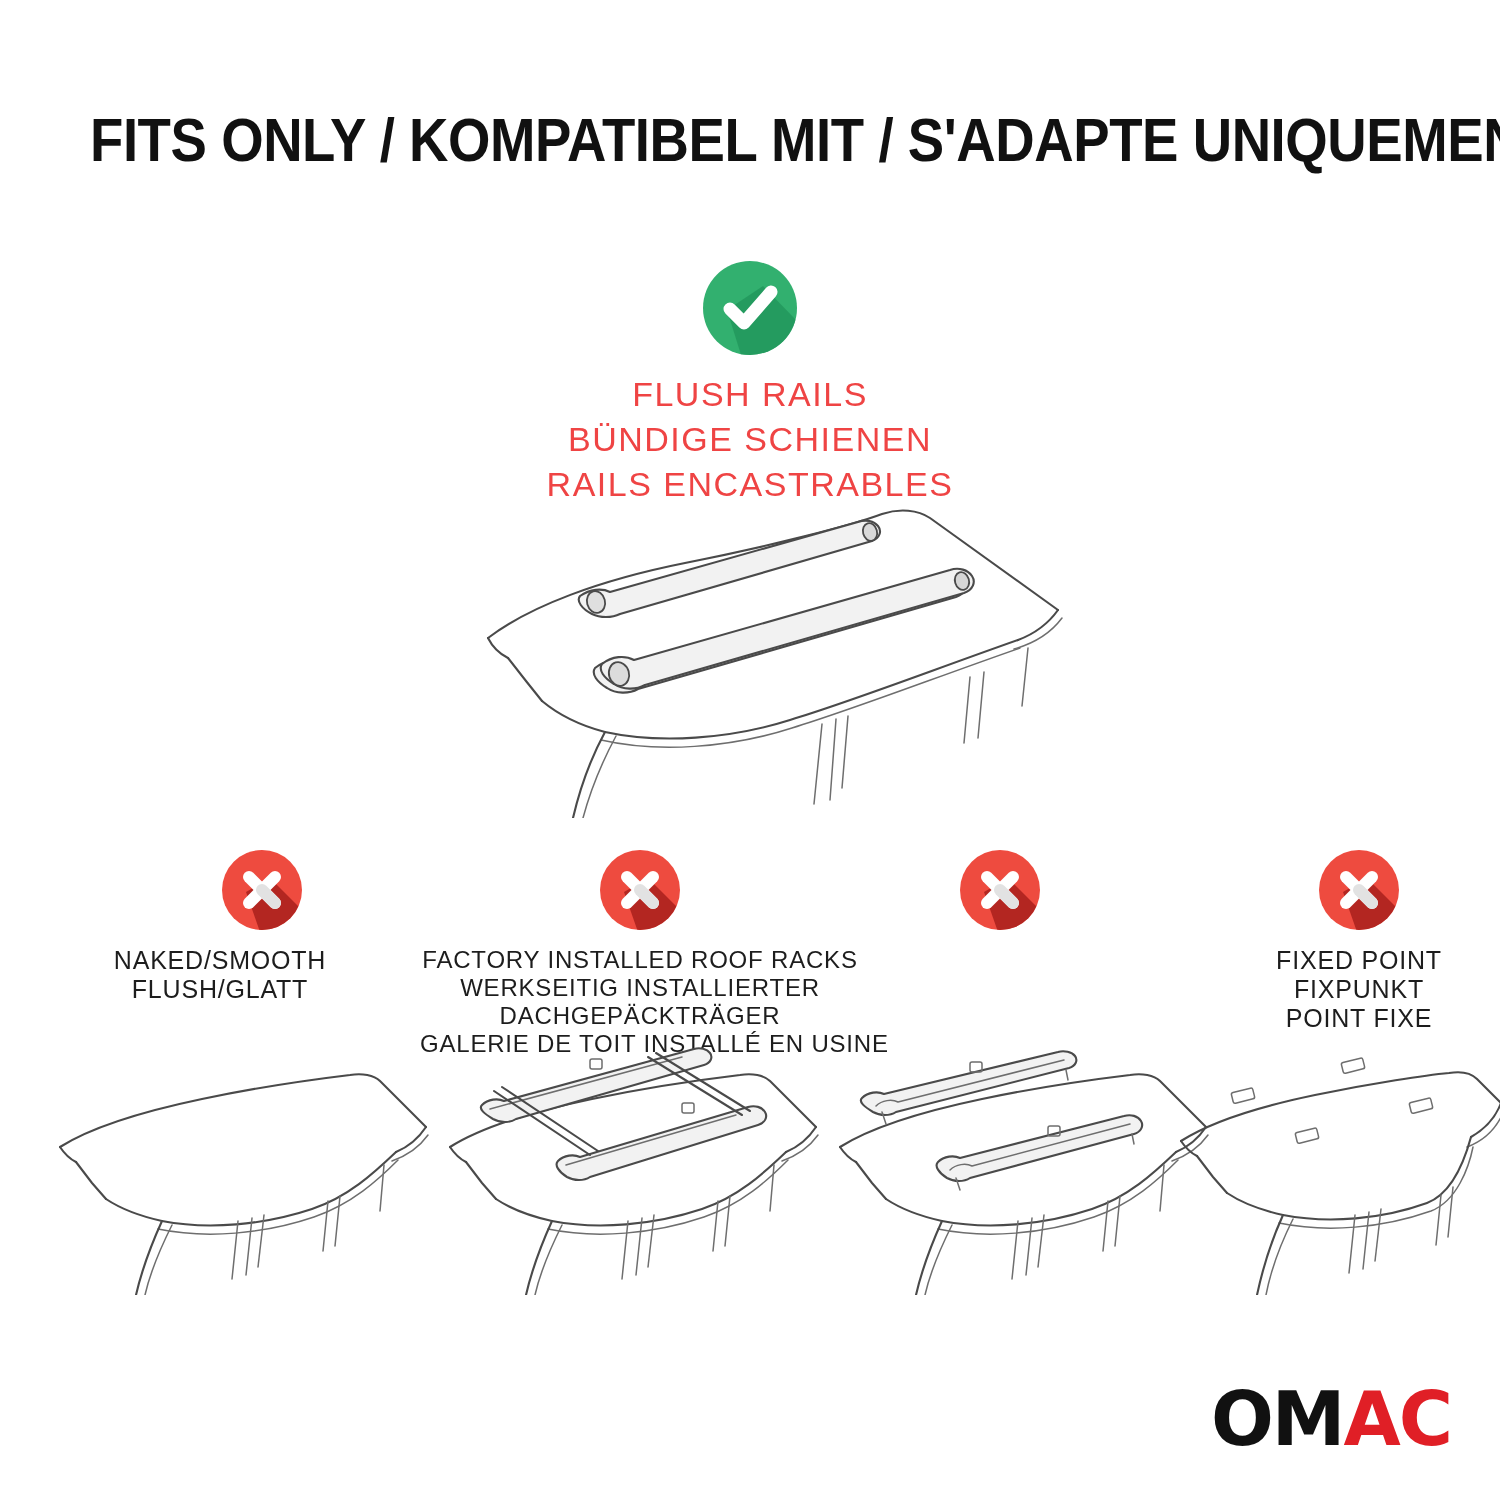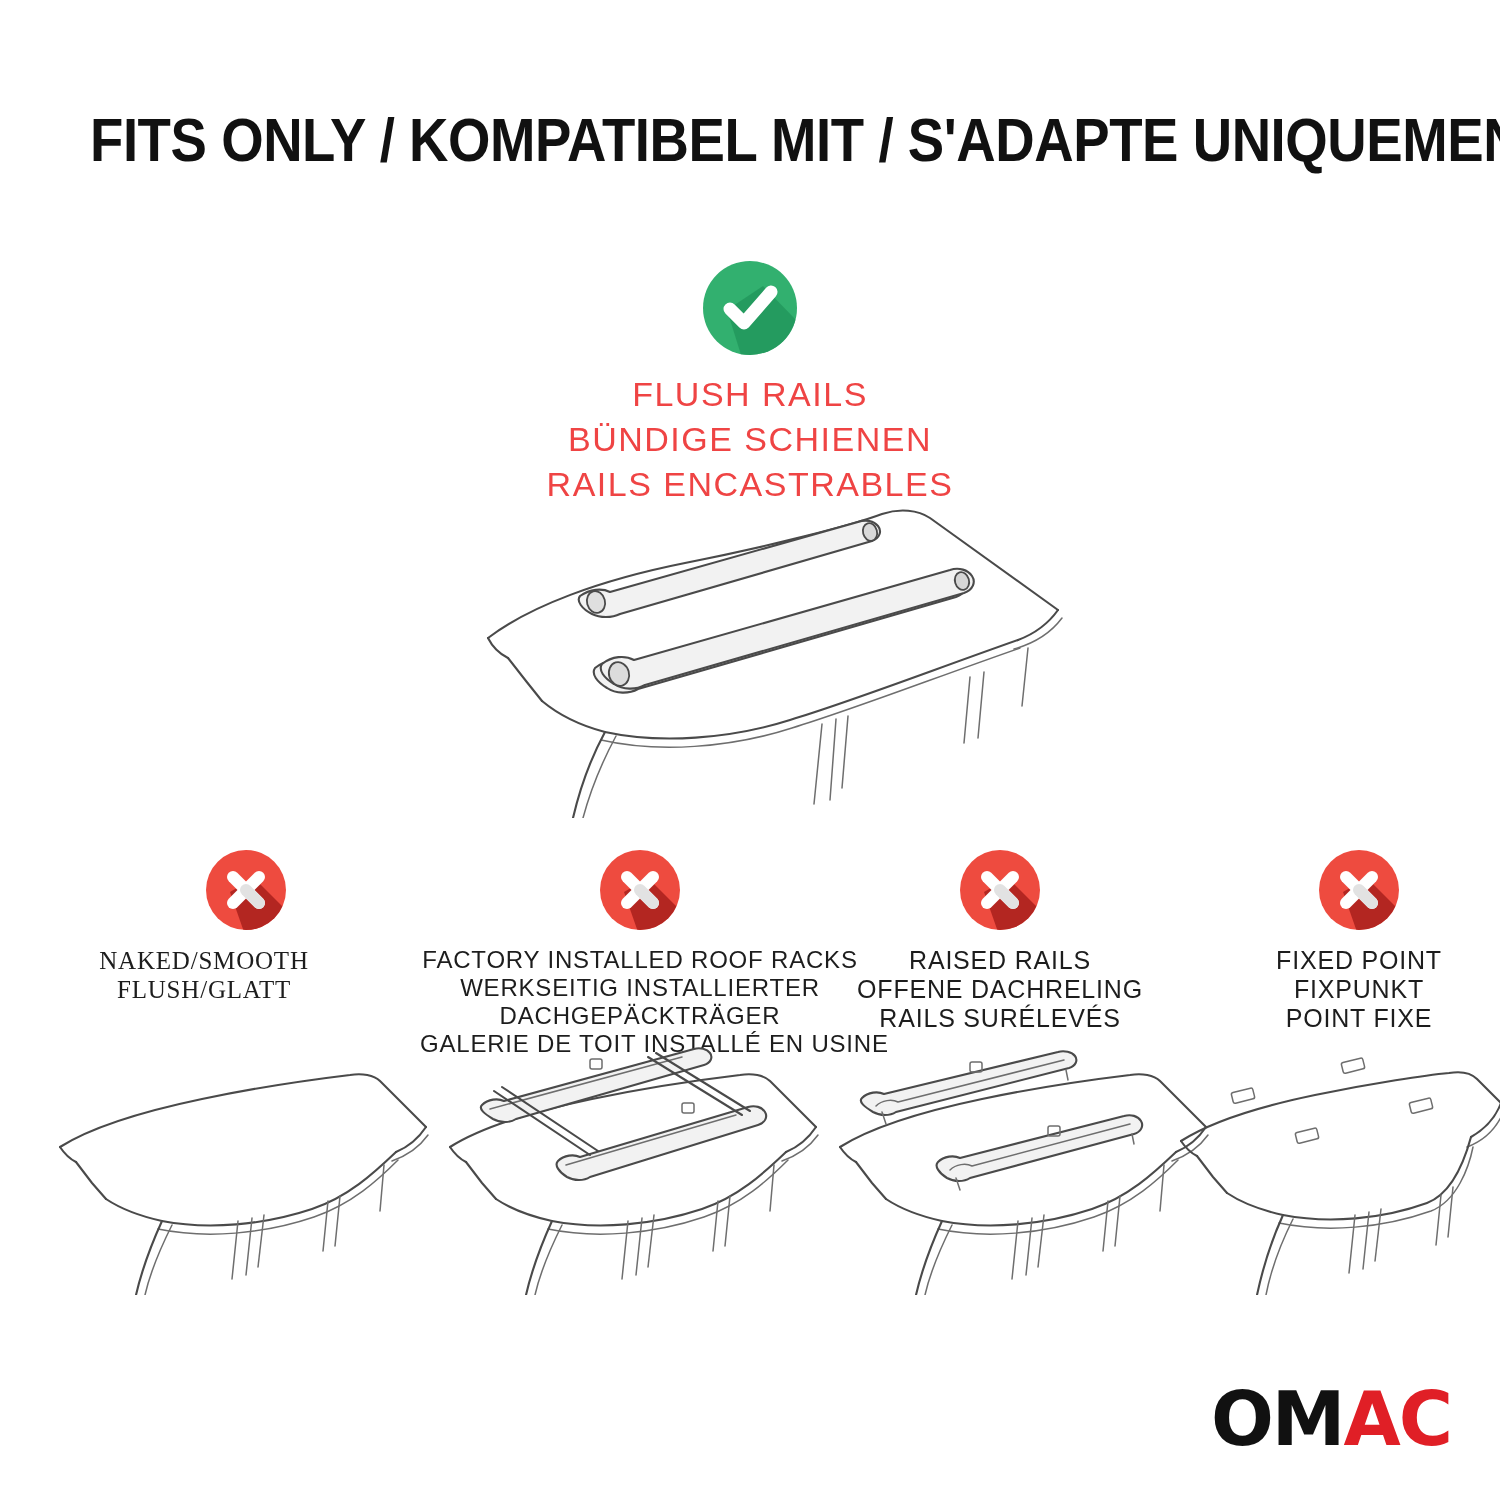--- a/index.html
+++ b/index.html
@@ -28,21 +28,21 @@
     font-size:34px;line-height:45px;letter-spacing:1.5px;
     color:#ef4444;font-weight:400;
   }
 
   
   .main-illus{position:absolute;left:430px;top:488px;width:640px;height:330px;}
 
   
   .cols{position:absolute;left:0;top:848px;width:1500px;height:460px;}
   .col{position:absolute;top:0;}
-  .col-1{left:24px;width:360px;font-family:Liberation Serif, serif;}
+  .col-1{left:40px;width:360px;}
   .col-2{left:420px;width:440px;}
   .col-3{left:840px;width:320px;}
   .col-4{left:1209px;width:300px;}
 
   .x-wrap{width:84px;height:84px;margin:0 auto;position:relative;}
   .x-c1{margin-left:180px;margin-right:auto;}
   .x-c2{margin-left:178px;margin-right:auto;}
   .x-c3{margin-left:118px;margin-right:auto;}
   .x-c4{margin-left:108px;margin-right:auto;}
 
@@ -202,25 +202,20 @@
             </clipPath>
           </defs>
         <circle cx="42" cy="42" r="40" fill="#ee4b3f"></circle>
         <g clip-path="url(#xc3)">
           <path d="M50 30 L84 64 L84 84 L40 84 L26 44 Z" fill="#a8201c" opacity="0.85"></path>
         </g>
         <path d="M29 29 L55 55" stroke="#ffffff" stroke-width="12" stroke-linecap="round"></path>
         <path d="M55 29 L29 55" stroke="#ffffff" stroke-width="12" stroke-linecap="round"></path>
         <path d="M42 42 L55 55" stroke="#e2e2e2" stroke-width="12" stroke-linecap="round"></path>
       </svg>
-    </div>
-    <div class="col-label">
-      <div>RAISED RAILS</div>
-      <div>OFFENE DACHRELING</div>
-      <div>RAILS SURÉLEVÉS</div>
     </div>
   </div>
 
   <div class="col col-4">
     <div class="x-wrap x-c4">
       <svg width="84" height="84" viewBox="0 0 84 84">
         <defs>
             <clipPath id="xc4">
               <circle cx="42" cy="42" r="40"></circle>
             </clipPath>

